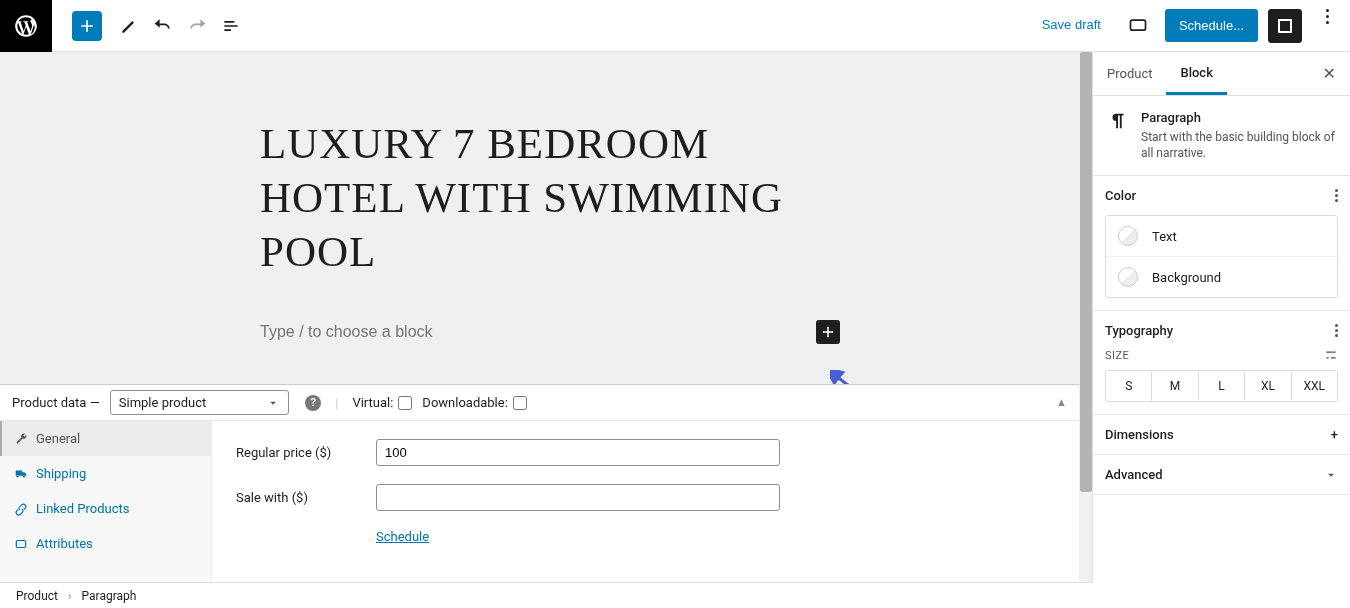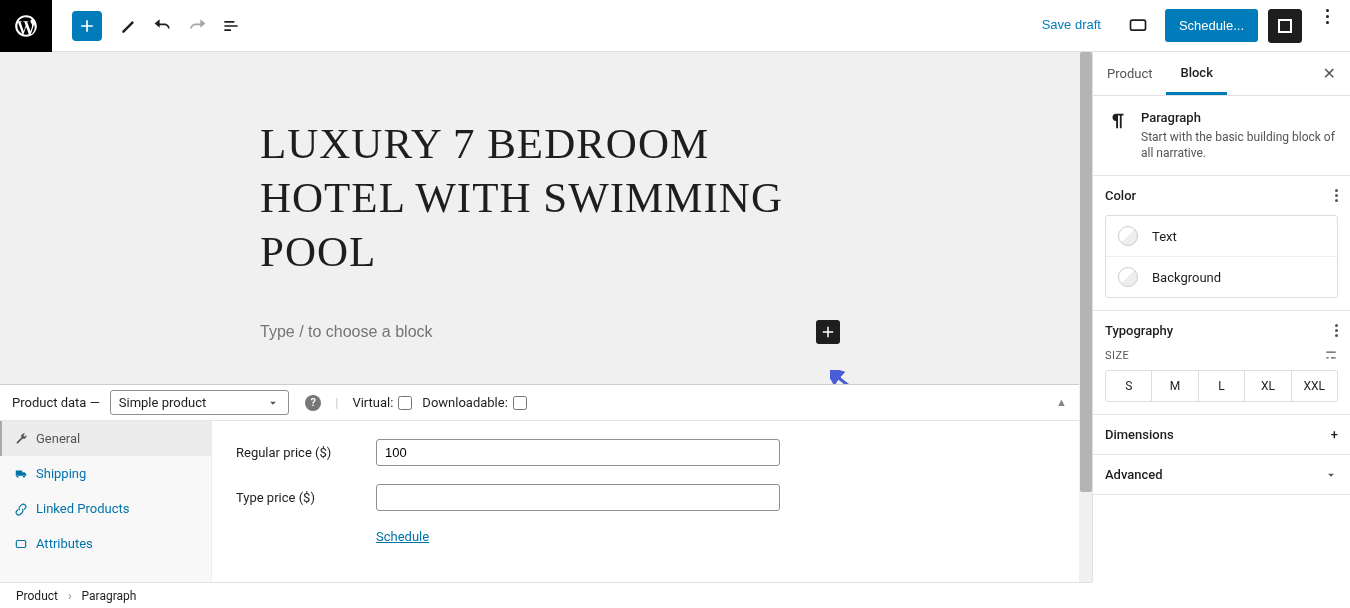--- a/index.html
+++ b/index.html
@@ -218,21 +218,21 @@
               <span>Attributes</span>
             </div>
 
         </div>
         <div class="fields-col">
           <div class="field-row">
             <label>Regular price ($)</label>
             <input type="text" value="100" style="">
           </div>
           <div class="field-row">
-            <label>Type price ($)</label>
+            <label>Sale with ($)</label>
             <input type="text" value="" style="">
           </div>
           <a class="schedule-link">Schedule</a>
         </div>
       </div>
     </div>
   </div>
 
   <div class="settings-sidebar">
     <div class="settings-tabs">

